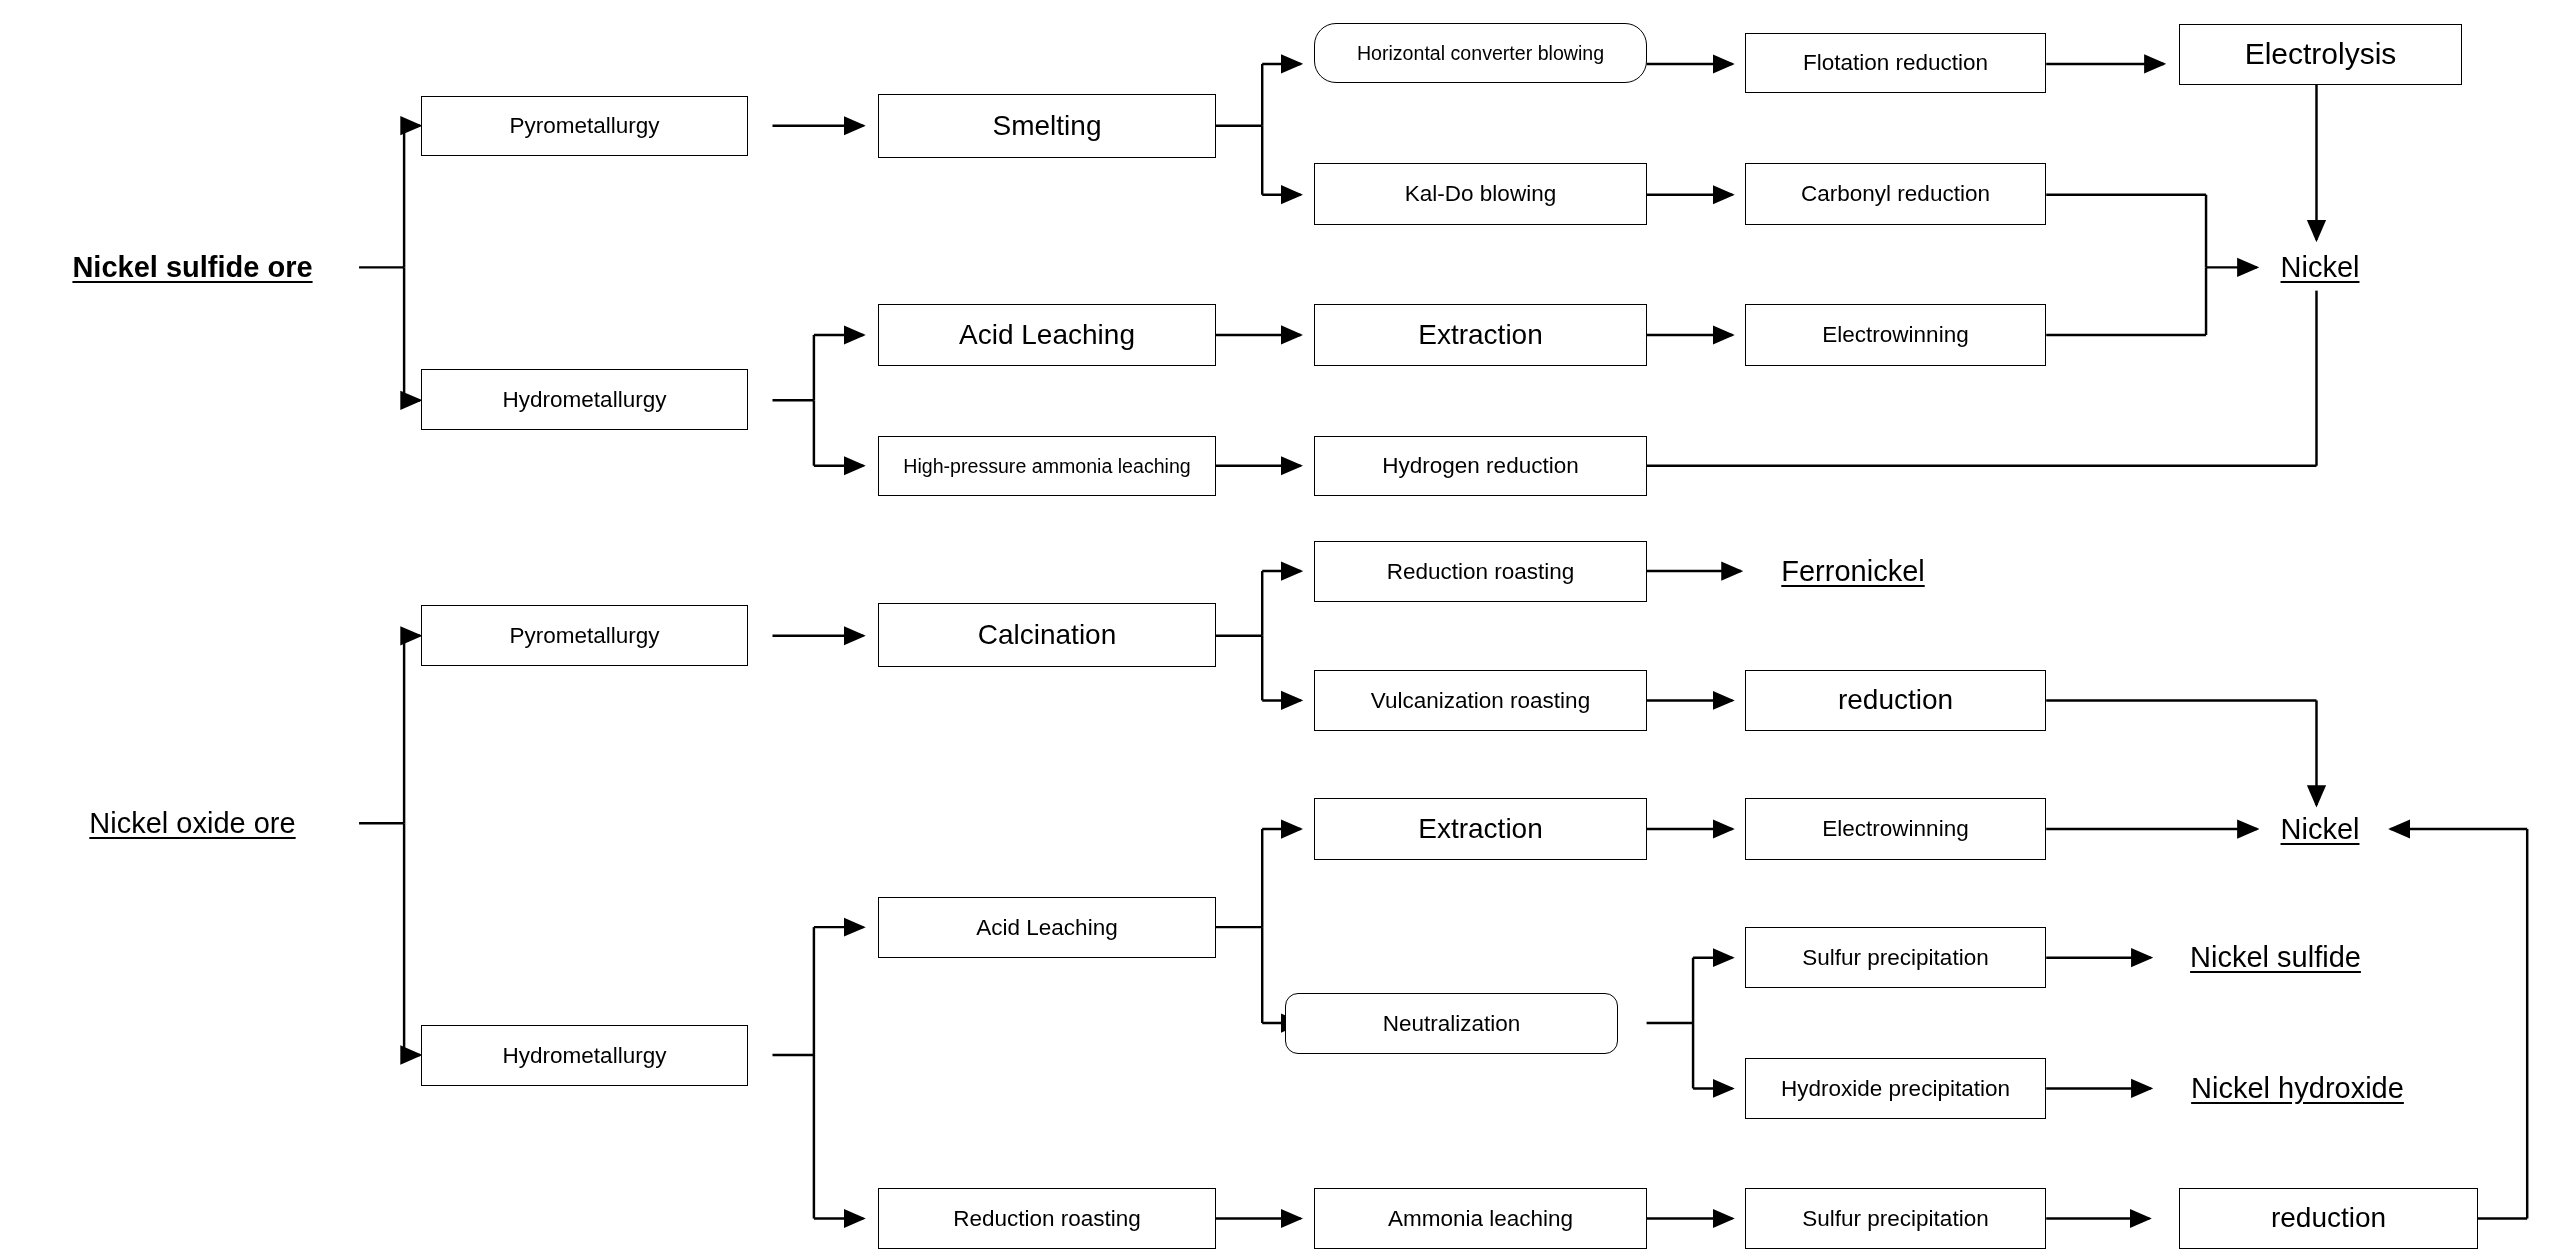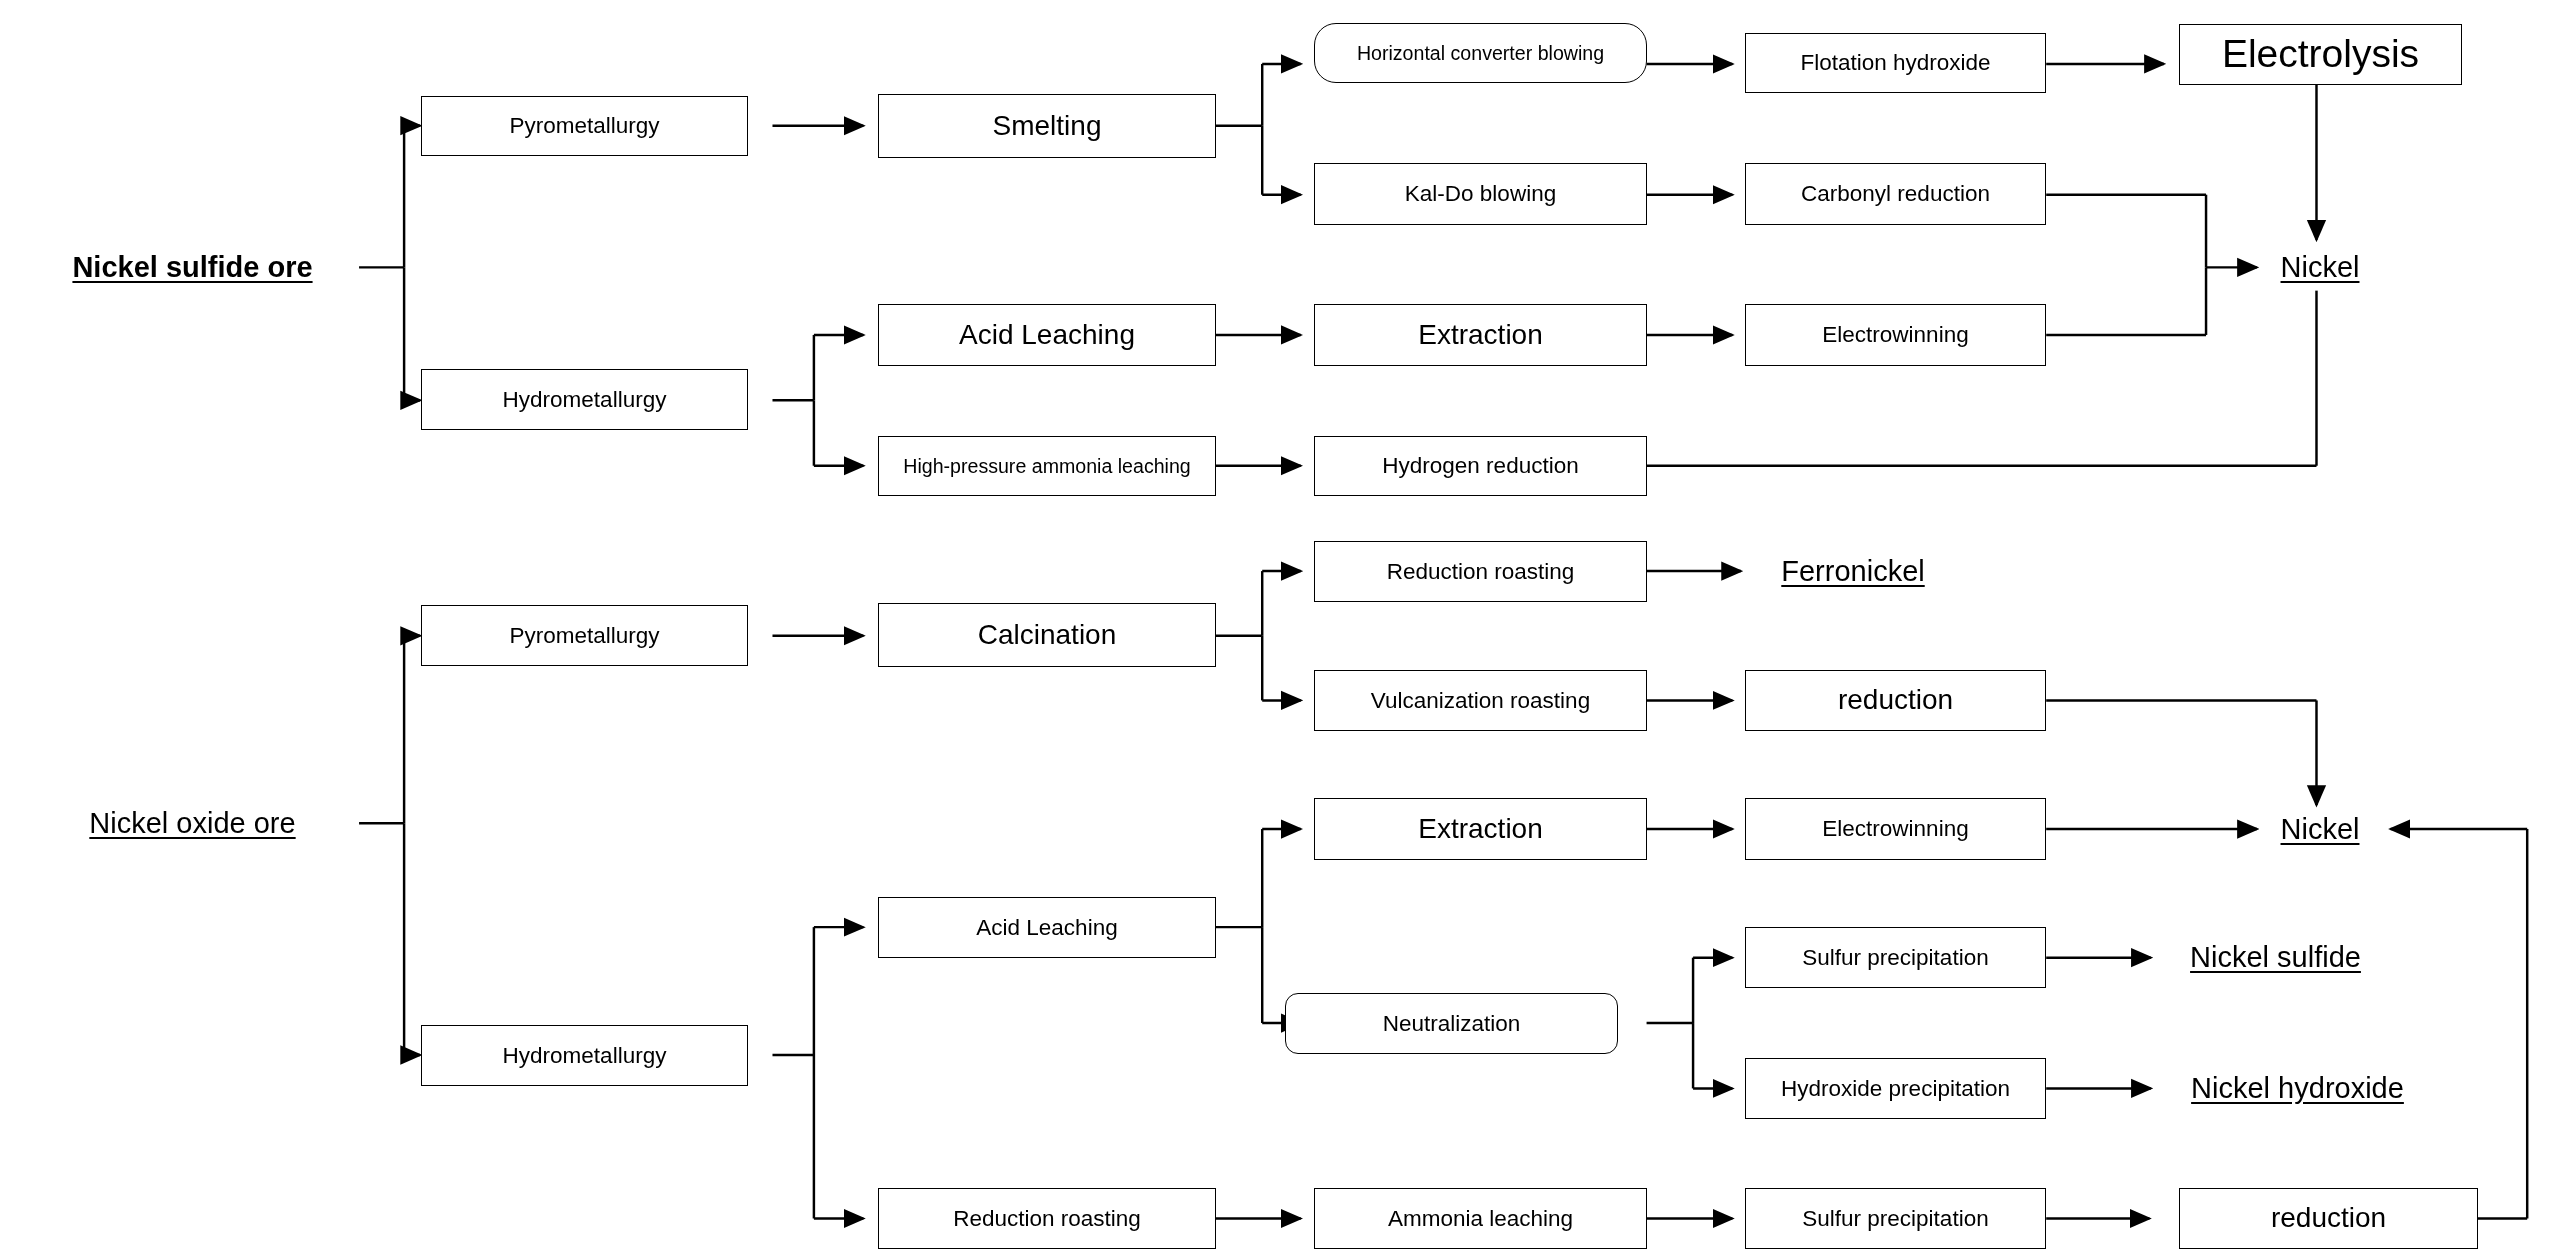--- a/index.html
+++ b/index.html
@@ -22,21 +22,21 @@
     align-items:center;
     justify-content:center;
     text-align:center;
     line-height:1.15;
     padding:1.5px 4.4px;
   }
   .node span{display:block;width:100%;}
   .t-sm{font-size:19.6px;}
   .t-md{font-size:22.5px;}
   .t-lg{font-size:28px;}
-  .t-xl{font-size:39px;text-align:center;}
+  .t-xl{font-size:30px;text-align:center;}
   .term{
     position:absolute;
     border:none;
     background:transparent;
     font-size:29px;
     text-decoration:underline;
     text-underline-offset:4.4px;
     white-space:nowrap;
     display:flex;
     align-items:center;
@@ -194,21 +194,21 @@
 
   <div class="node t-sm" style="left:1314px;top:23px;width:333px;height:60px;border-radius:22px;">
     <span>Horizontal converter blowing</span>
   </div>
 
   <div class="node t-md" style="left:1314px;top:163px;width:333px;height:62px;">
     <span>Kal-Do blowing</span>
   </div>
 
   <div class="node t-md" style="left:1745px;top:33px;width:301px;height:60px;">
-    <span>Flotation hydroxide</span>
+    <span>Flotation reduction</span>
   </div>
 
   <div class="node t-md" style="left:1745px;top:163px;width:301px;height:62px;">
     <span>Carbonyl reduction</span>
   </div>
 
   <div class="node t-xl" style="left:2179px;top:24px;width:283px;height:61px;">
     <span>Electrolysis</span>
   </div>
 

